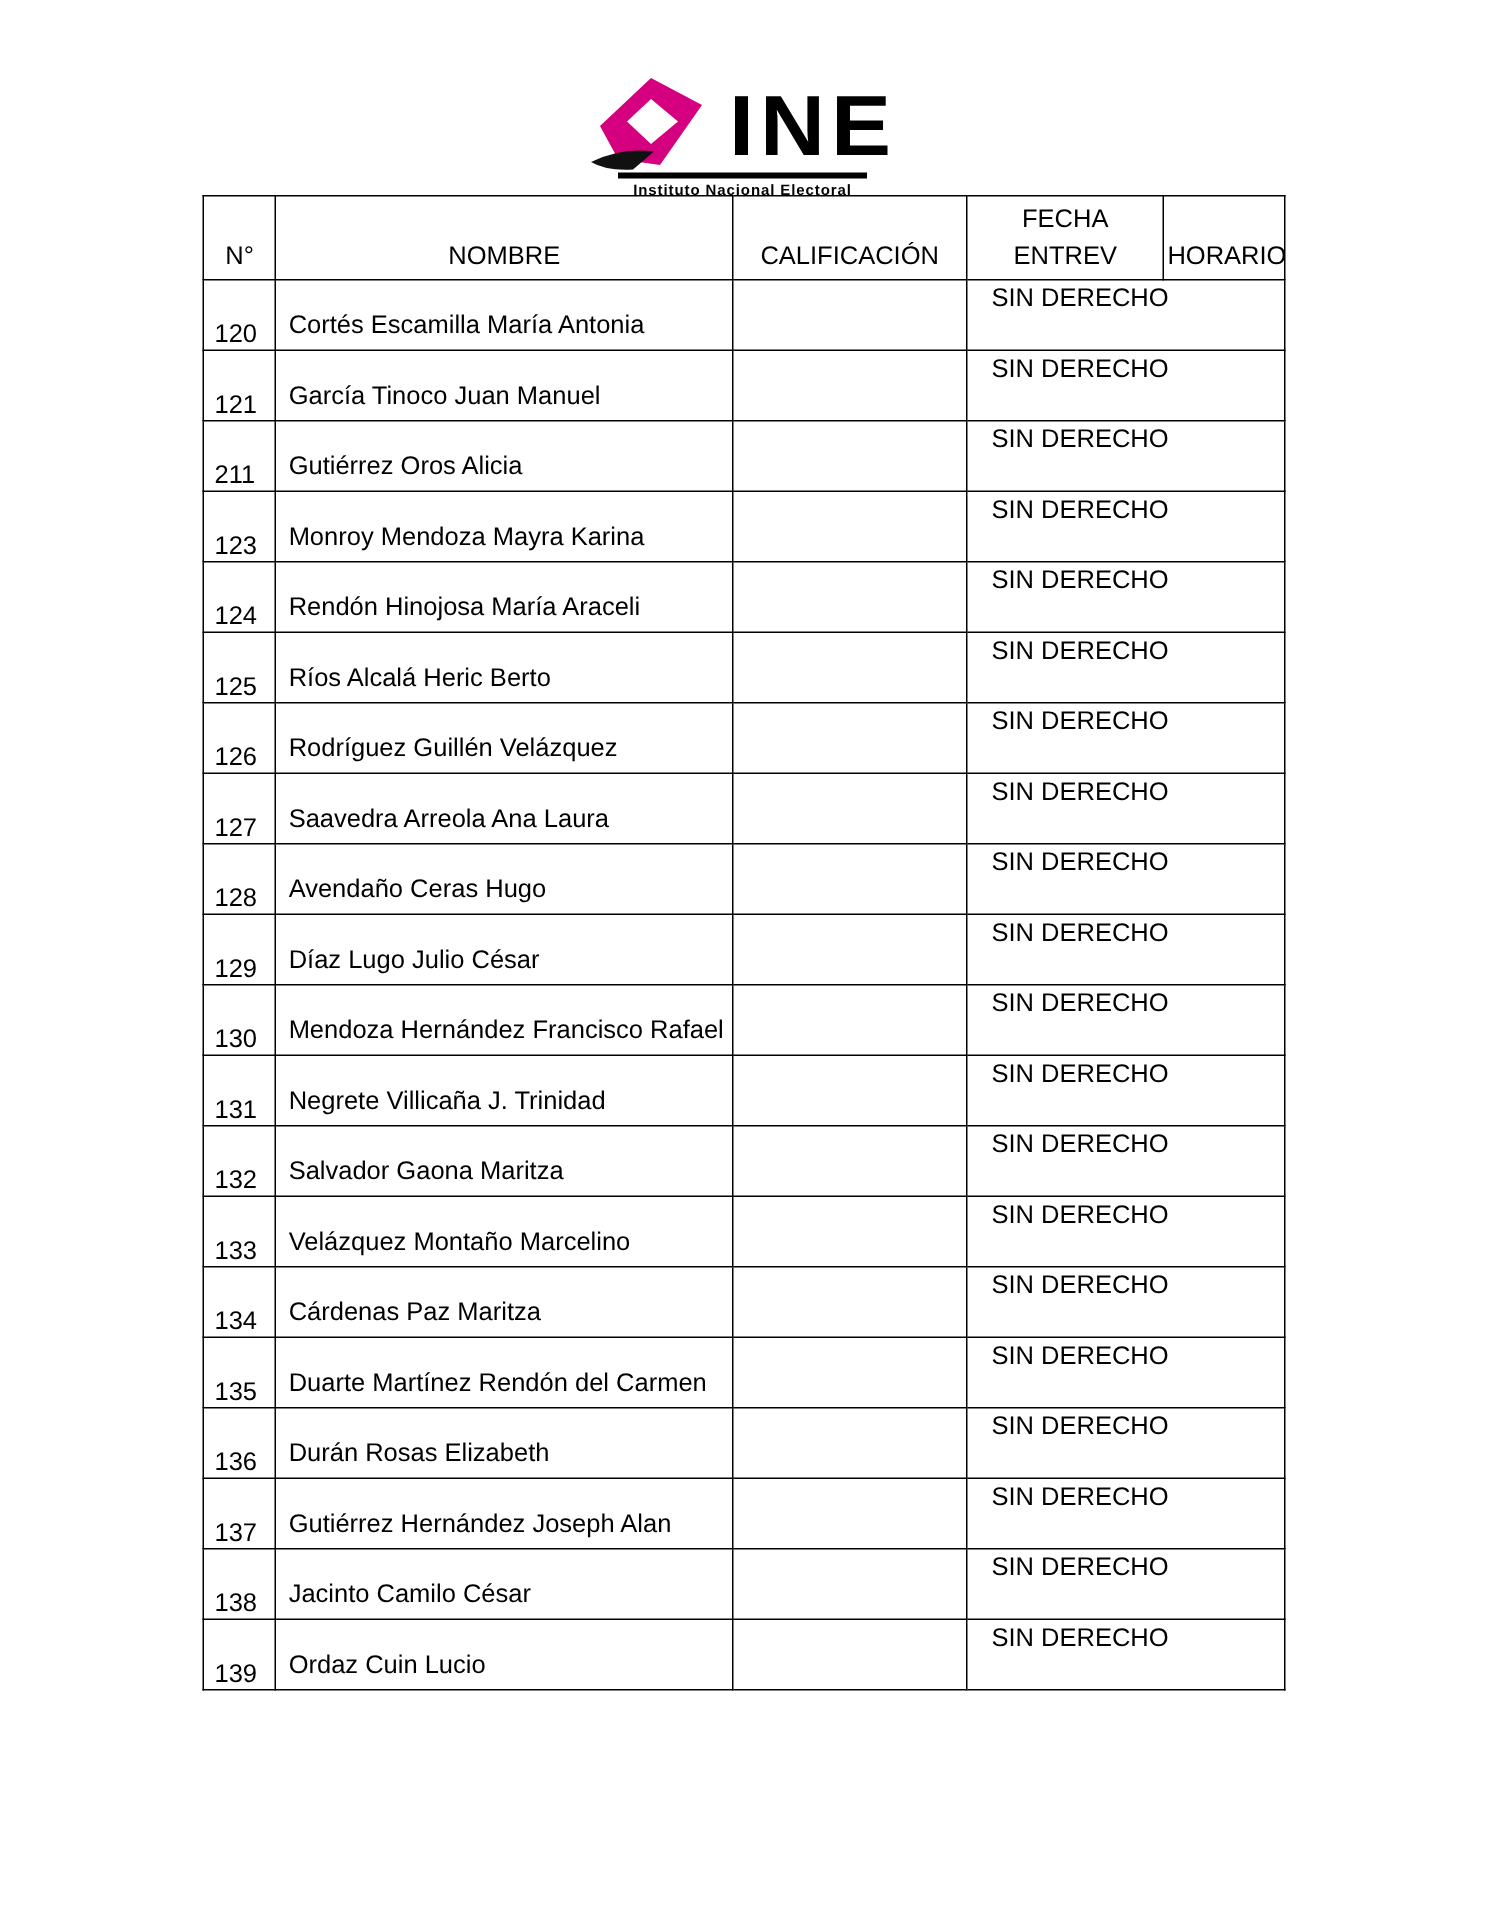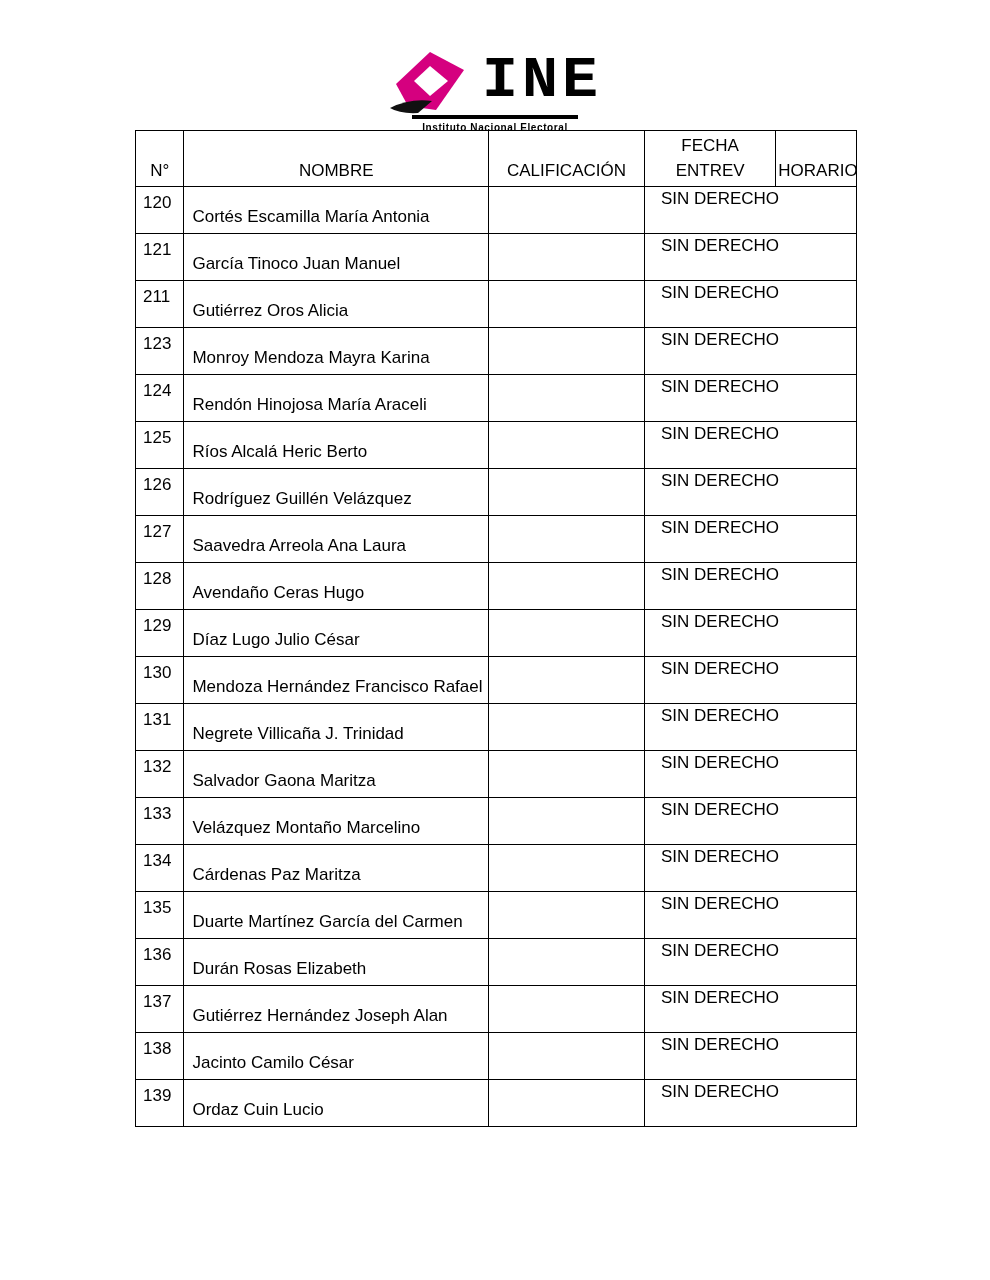--- a/index.html
+++ b/index.html
@@ -8,21 +8,21 @@
     width:990px; height:1280px; position:relative;
     background:#ffffff; color:#000;
     font-family:"Liberation Sans", sans-serif;
     overflow:hidden;
   }
   
   .logo {
     position:absolute; top:48px; left:0; width:100%;
     display:flex; flex-direction:column; align-items:center;
   }
-  .logo-row { display:flex; align-items:center; gap:12px;font-family:Liberation Mono, monospace; }
+  .logo-row { display:flex; align-items:flex-end; gap:12px; }
   .emblem { display:block; }
   .acronym {
     font-size:60px; font-weight:bold; letter-spacing:4px; line-height:1;
     transform:scaleY(0.95);
   }
   .caption {
     margin-top:1px; padding:3px 10px 0 10px;
     border-top:4px solid #000;
     font-size:10px; font-weight:bold; letter-spacing:0.6px;
   }
@@ -38,21 +38,21 @@
   .roster thead th {
     height:56px; vertical-align:bottom; text-align:center;
     padding:3px 2px; white-space:pre-line; line-height:1.45;
   }
   .col-num   { width:45px;  }
   .col-name  { width:283px; }
   .col-grade { width:145px; }
   .col-date  { width:122px; }
   .col-sched { width:75px;  }
   .roster td { height:47px; }
-  td.c-num  { vertical-align:bottom; text-align:left; padding:2px 2px 20px 7px; }
+  td.c-num  { vertical-align:bottom; text-align:left; padding:2px 2px 0 7px; }
   td.c-name { vertical-align:bottom; text-align:left; padding:2px 0 4px 8px; line-height:1.35; }
   td.c-grade{ }
   td.c-date { vertical-align:top; text-align:left; padding:2px 6px 2px 16px;margin-left:30px; }
 </style>
 </head>
 <body>
 
 <div class="page">
 
   <div class="logo">
@@ -179,21 +179,21 @@
 
     <tr>
       <td class="c-num">134</td>
       <td class="c-name">Cárdenas Paz Maritza</td>
       <td class="c-grade"></td>
       <td class="c-date" colspan="2">SIN DERECHO</td>
     </tr>
 
     <tr>
       <td class="c-num">135</td>
-      <td class="c-name">Duarte Martínez García del Carmen</td>
+      <td class="c-name">Duarte Martínez Rendón del Carmen</td>
       <td class="c-grade"></td>
       <td class="c-date" colspan="2">SIN DERECHO</td>
     </tr>
 
     <tr>
       <td class="c-num">136</td>
       <td class="c-name">Durán Rosas Elizabeth</td>
       <td class="c-grade"></td>
       <td class="c-date" colspan="2">SIN DERECHO</td>
     </tr>

